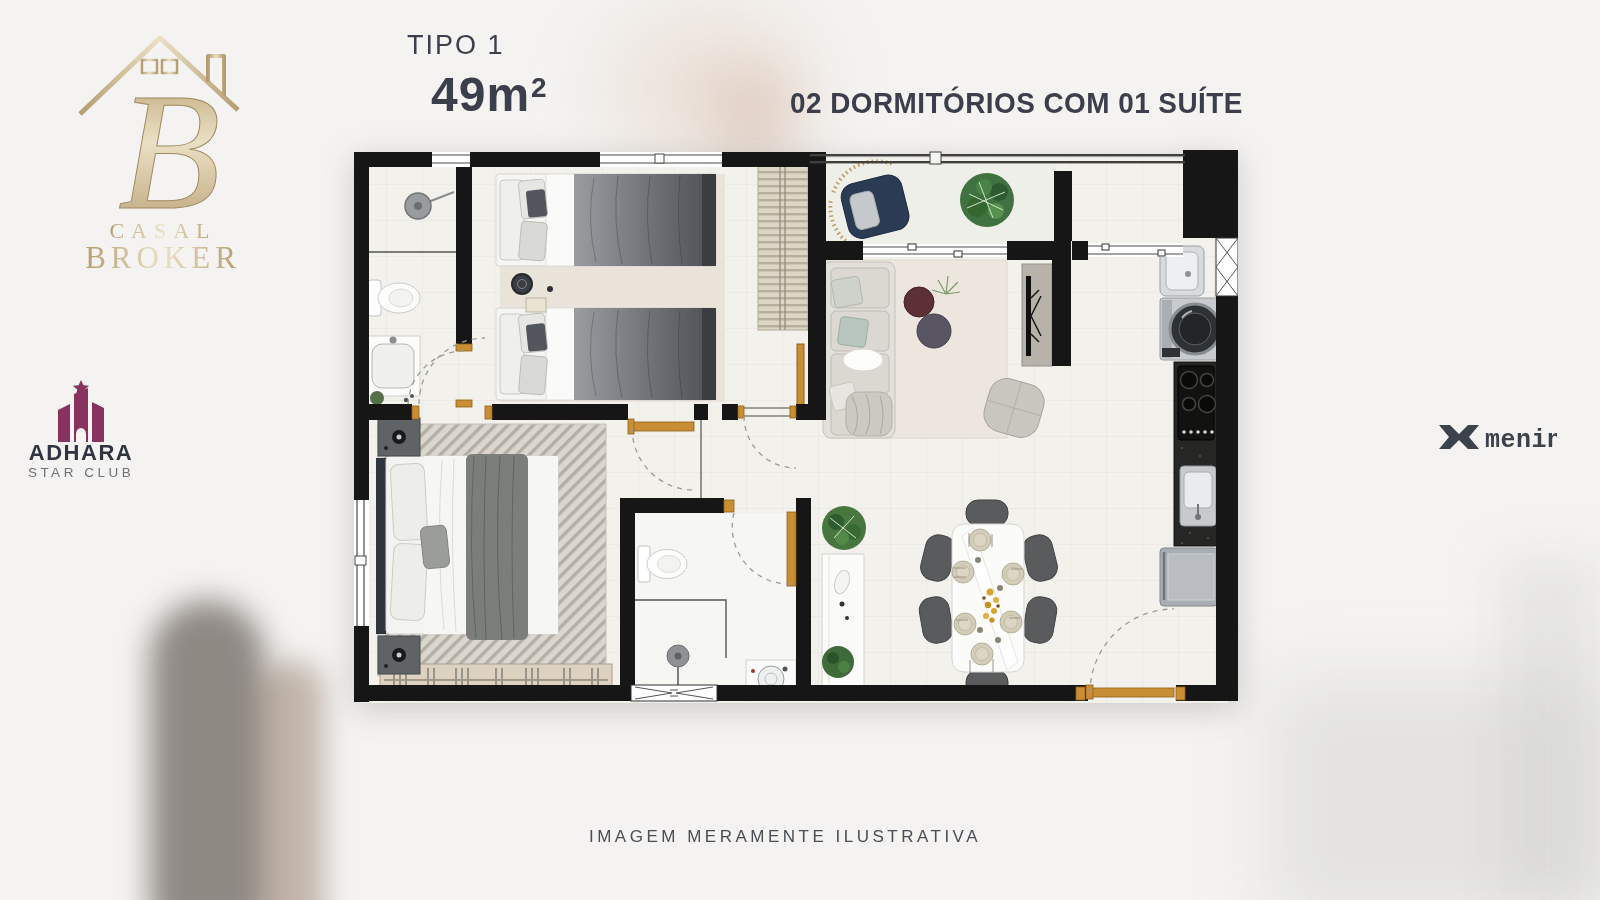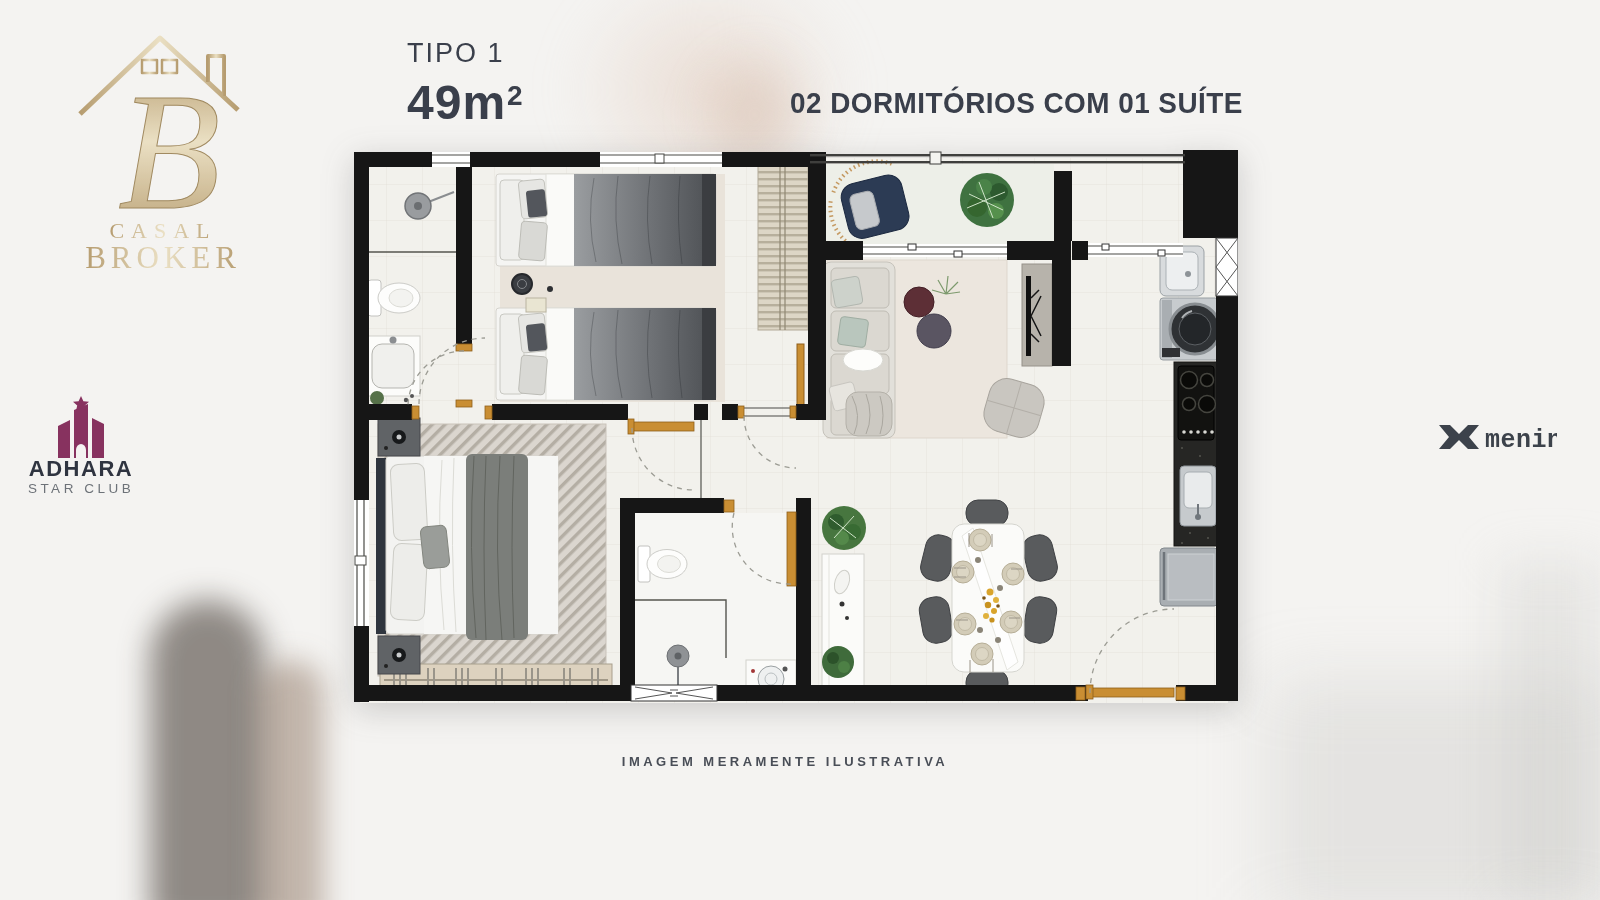--- a/index.html
+++ b/index.html
@@ -14,35 +14,35 @@
     background:radial-gradient(ellipse at center,rgba(226,203,188,.55),rgba(226,203,188,0) 70%);filter:blur(22px);}
   .bg-figure2{left:690px;top:40px;width:130px;height:150px;border-radius:50%;
     background:radial-gradient(ellipse at center,rgba(209,180,162,.5),rgba(209,180,162,0) 70%);filter:blur(18px);}
   .bg-vase1{left:150px;top:600px;width:115px;height:330px;border-radius:60px 60px 18px 18px;
     background:rgba(42,31,24,.5);filter:blur(15px);}
   .bg-vase2{left:258px;top:660px;width:66px;height:270px;border-radius:40px 40px 12px 12px;
     background:rgba(112,82,58,.38);filter:blur(14px);}
   .bg-right{left:1270px;top:680px;width:340px;height:240px;background:rgba(185,185,182,.28);filter:blur(34px);}
   .bg-right2{left:1500px;top:560px;width:100px;height:340px;background:rgba(200,200,197,.3);filter:blur(24px);}
 
-  .headline{position:absolute;left:407px;top:38px;color:var(--headline-text,#3a3f4b);}
+  .headline{position:absolute;left:407px;top:30px;color:var(--headline-text,#3a3f4b);}
   .headline .tipo{font-size:27px;font-weight:500;letter-spacing:2px;}
-  .headline .area{font-size:48px;font-weight:800;margin-top:6px;letter-spacing:1px;}
+  .headline .area{font-size:48px;font-weight:800;margin-top:6px;letter-spacing:1px;margin-left:24px;}
   .headline .area sup{font-size:28px;font-weight:800;vertical-align:14px;margin-left:1px;}
   .features{
     position:absolute;left:790px;top:86px;color:var(--headline-text,#3a3f4b);
     font-size:30px;font-weight:800;white-space:nowrap;letter-spacing:.5px;
     transform:scaleX(.93);transform-origin:left center;
   }
   .footer-note{
-    position:absolute;left:785px;top:754px;transform:translateX(-50%);
-    color:var(--footer-text,#494e57);font-size:13px;font-weight:700;letter-spacing:3.5px;white-space:nowrap;
+    position:absolute;left:785px;top:827px;transform:translateX(-50%);
+    color:var(--footer-text,#494e57);font-size:17px;font-weight:400;letter-spacing:3.5px;white-space:nowrap;
   }
   .brand-cb{position:absolute;left:58px;top:12px;opacity:.82;}
-  .brand-adhara{position:absolute;left:28px;top:396px;}
+  .brand-adhara{position:absolute;left:28px;top:380px;}
   .brand-menin{position:absolute;left:1437px;top:421px;font-family:Liberation Mono, monospace;}
   .floorplan{
     position:absolute;left:350px;top:148px;width:888px;height:567px;
     filter:drop-shadow(0 7px 16px rgba(60,60,60,.22));
   }
   .dash{stroke:#9c9c94;stroke-width:1.3;fill:none;stroke-dasharray:5 5;}
   .winline{stroke:#4a4a46;stroke-width:1.2;}
   .glass{stroke:#55554f;stroke-width:1.4;fill:none;}
 </style>
 </head>

